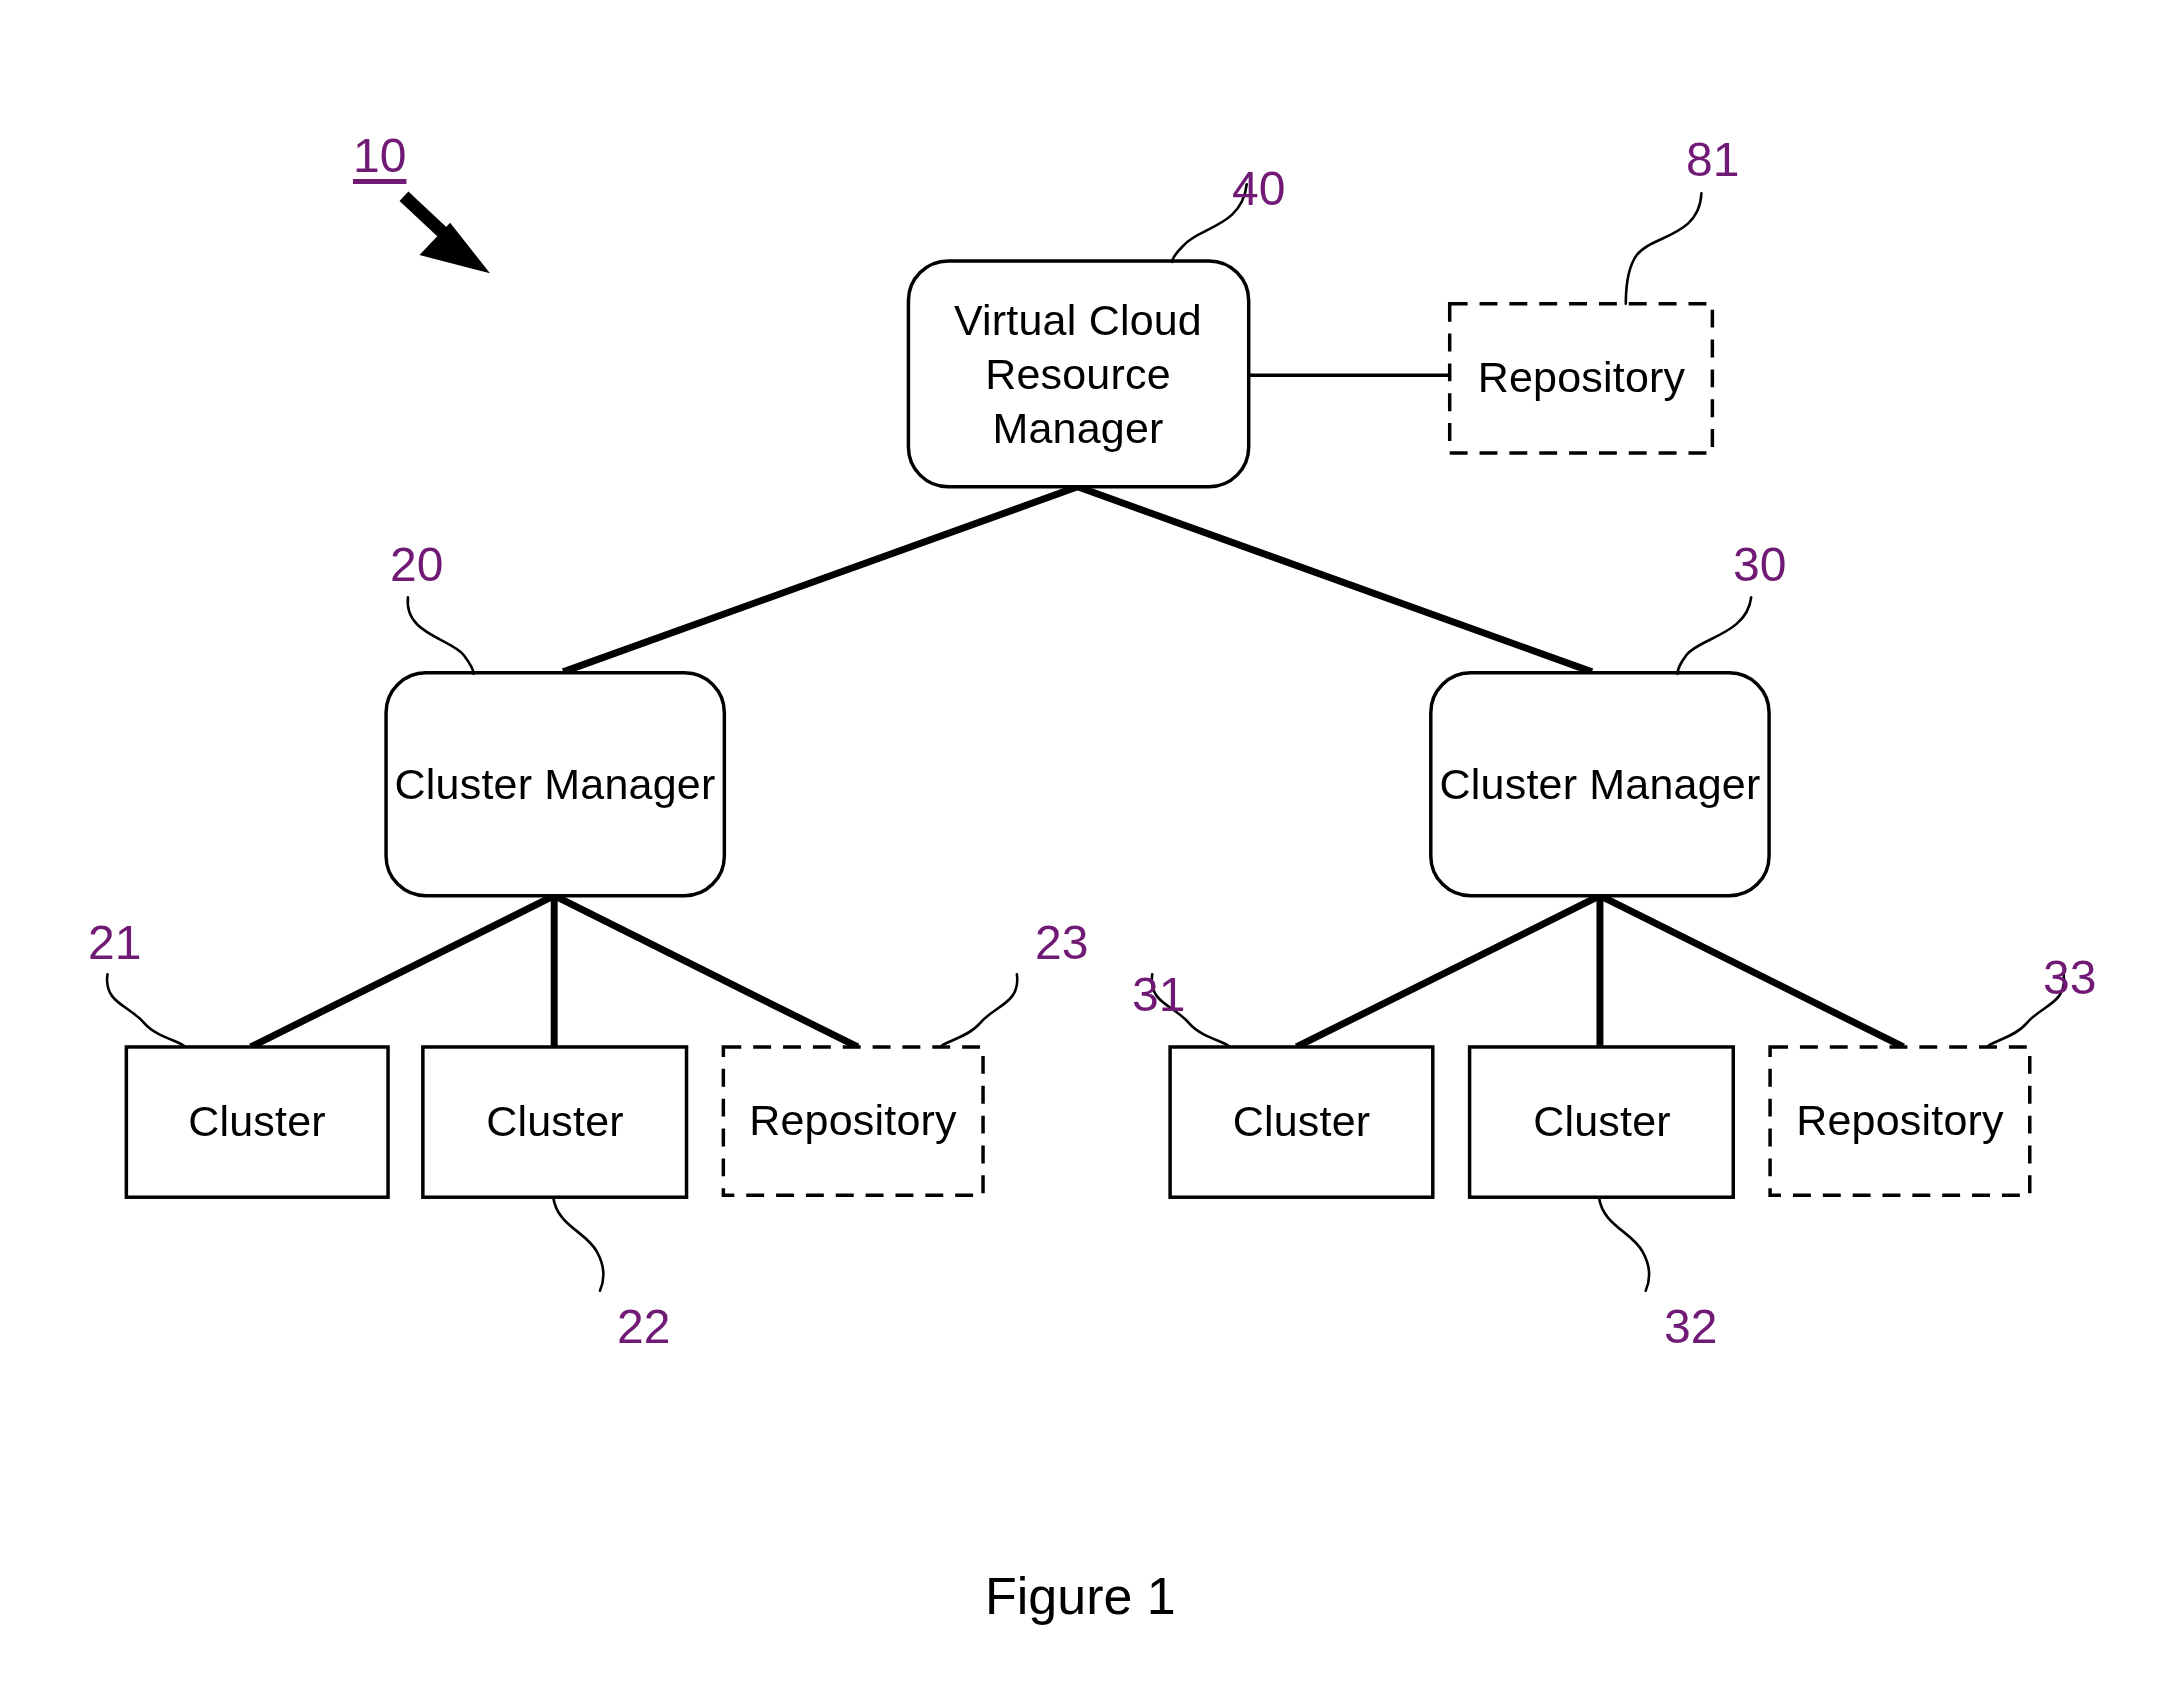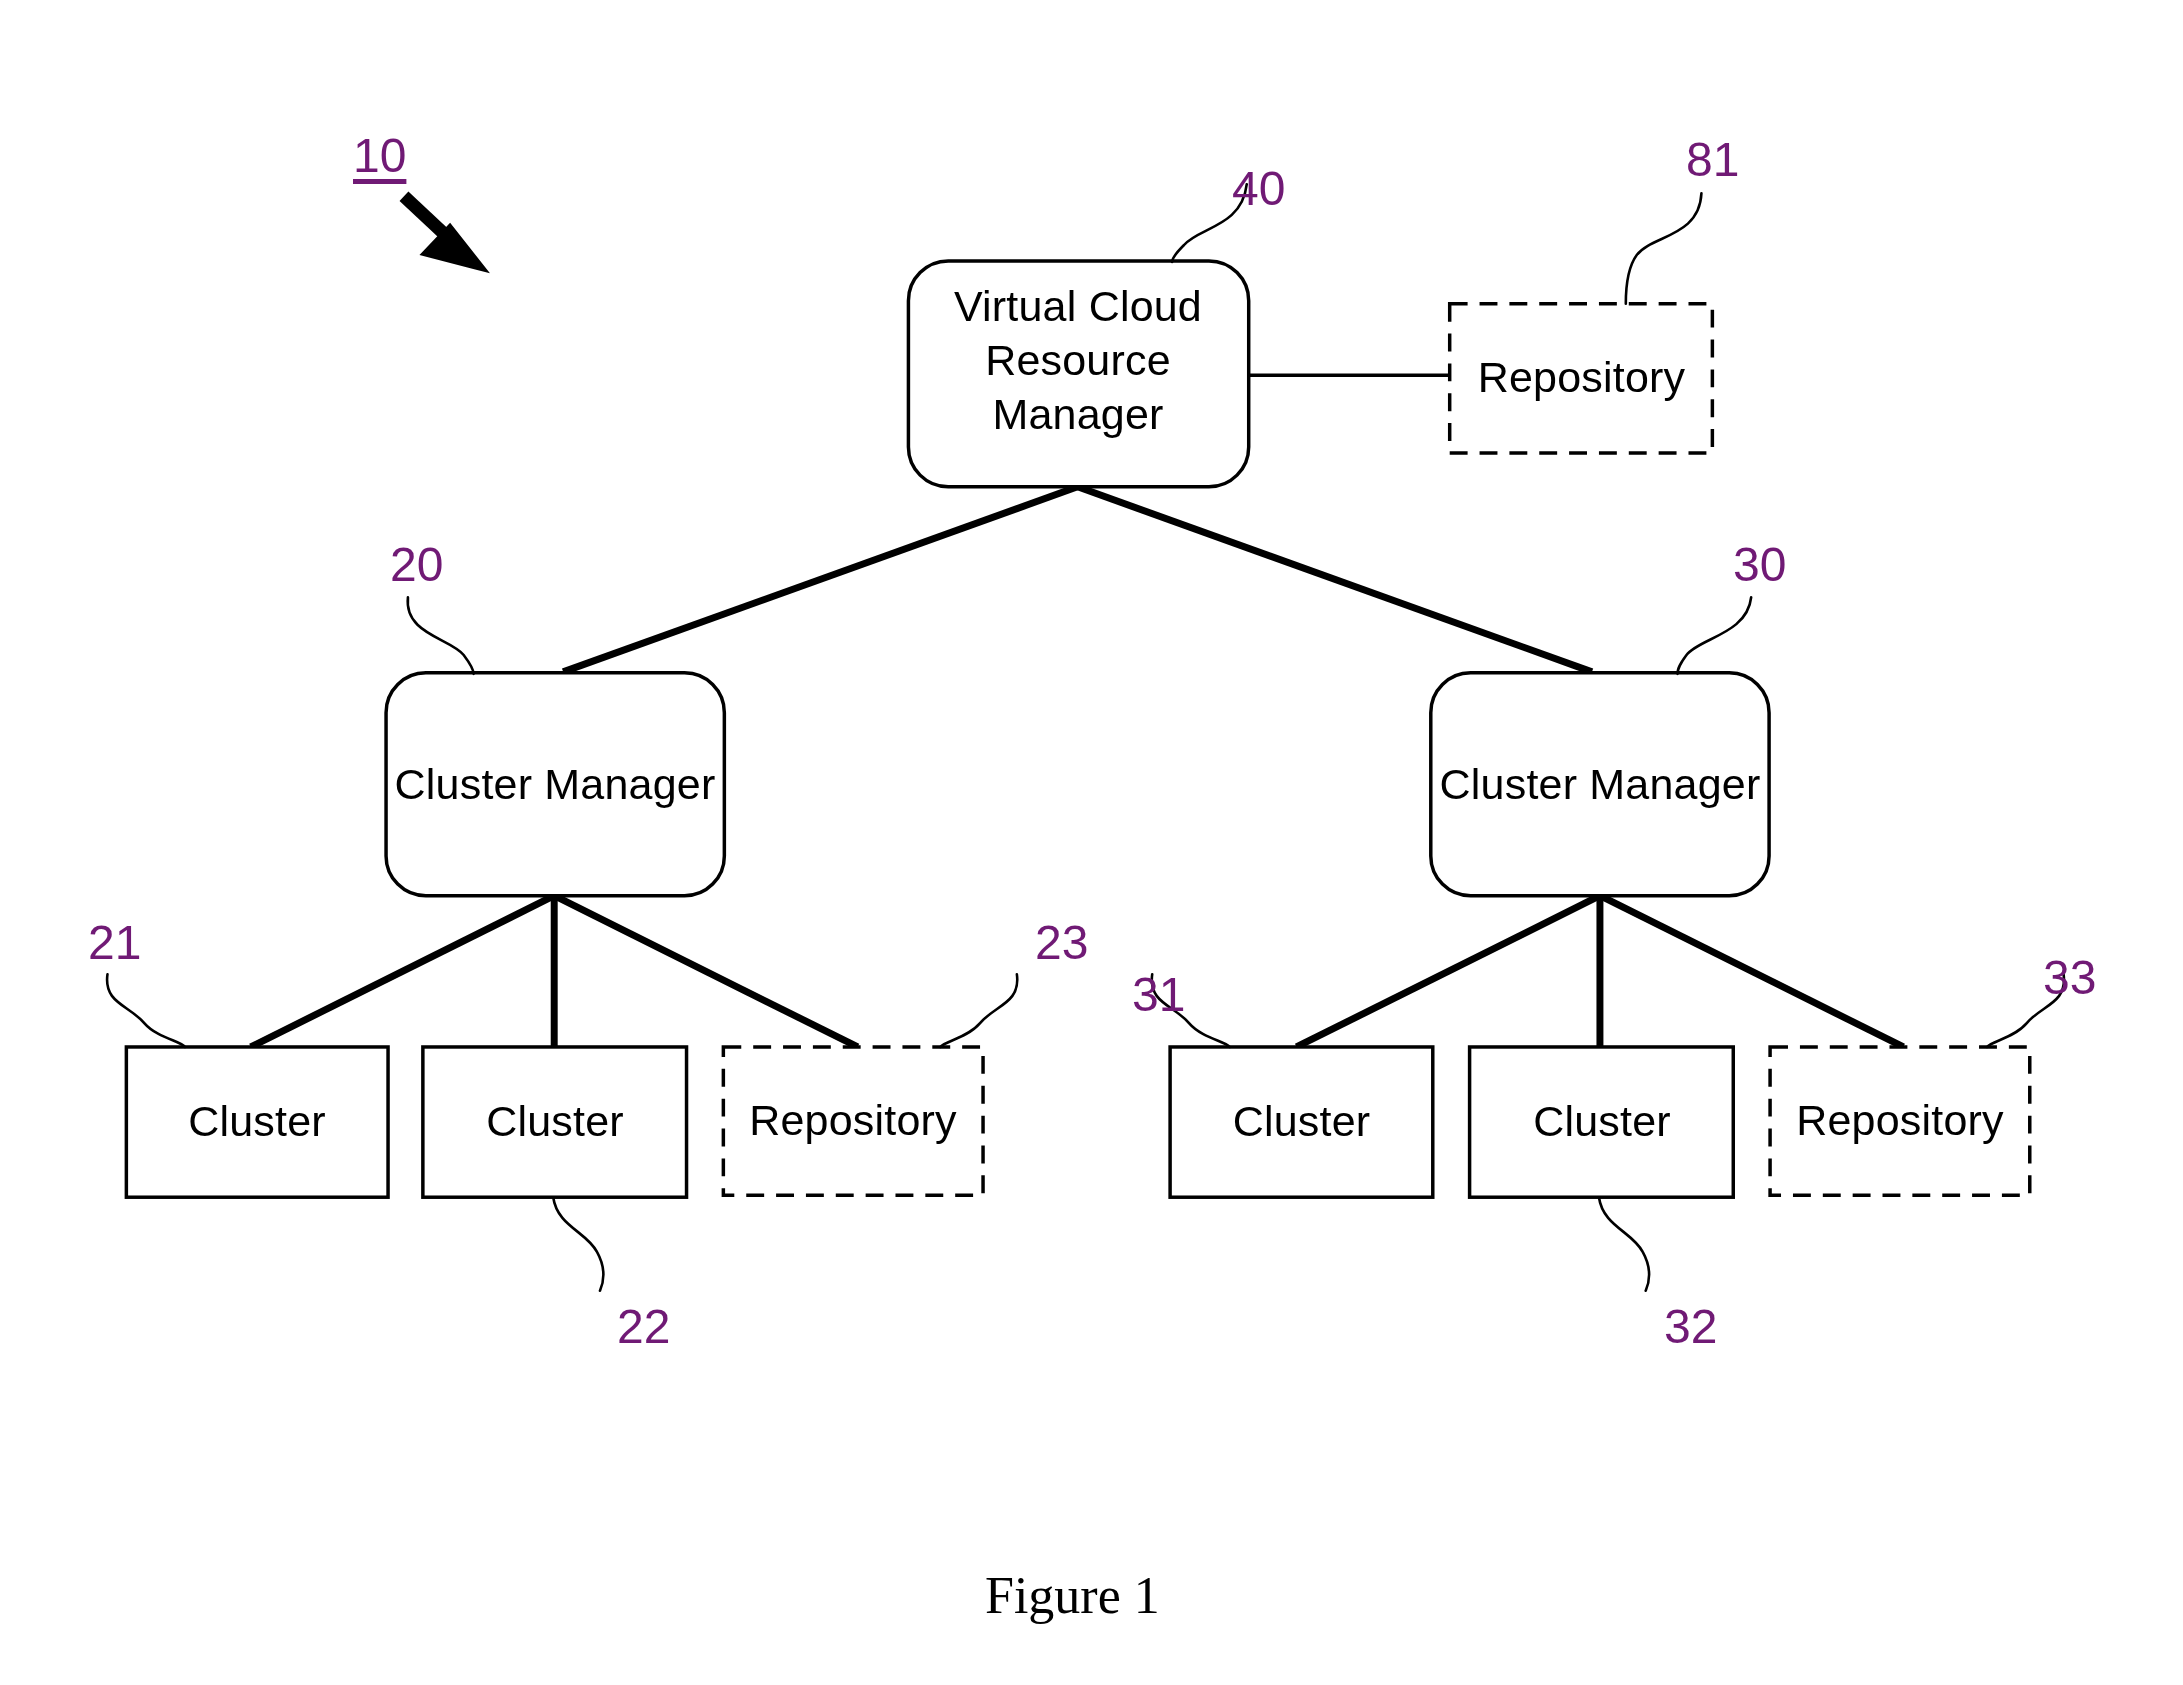--- a/index.html
+++ b/index.html
@@ -49,21 +49,20 @@
     text-decoration: underline;
     text-underline-offset: 7px;
     text-decoration-thickness: 5px;
   }
   .fig-caption {
     position: absolute;
     font-size: 52px;
     line-height: 1;
     color: #000000;
     white-space: nowrap;
-    font-family: Liberation Serif, serif;
   }
 </style>
 </head>
 <body>
 
 <div id="figure-root">
 
   <svg id="figure-svg" viewBox="0 0 2194 1694" xmlns="http://www.w3.org/2000/svg">
 
     <g stroke="#000000" fill="none" stroke-width="7" stroke-linecap="butt">
@@ -115,21 +114,21 @@
       <path d="M 556 1203 C 560 1232 590 1238 600 1258 C 610 1276 606 1290 603 1297"></path>
       <path d="M 1607 1203 C 1611 1232 1641 1238 1651 1258 C 1661 1276 1657 1290 1654 1297"></path>
     </g>
 
     <g>
       <line x1="406" y1="197" x2="468" y2="255" stroke="#000000" stroke-width="13" stroke-linecap="butt"></line>
       <polygon points="478,265 432,253 452,232" fill="#000000" stroke="#000000" stroke-width="11" stroke-linejoin="miter"></polygon>
     </g>
   </svg>
 
-  <div class="node-label" style="left:908px; top:261px; width:340px; height:200px;">Virtual Cloud
+  <div class="node-label" style="left:908px; top:275px; width:340px; height:200px;">Virtual Cloud
 Resource
 Manager</div>
 
   <div class="node-label" style="left:1450px; top:303px; width:263px; height:149px;">Repository</div>
 
   <div class="node-label" style="left:386px; top:673px; width:338px; height:223px;">Cluster Manager</div>
 
   <div class="node-label" style="left:1431px; top:673px; width:338px; height:223px;">Cluster Manager</div>
 
   <div class="node-label" style="left:126px; top:1047px; width:262px; height:150px;">Cluster</div>

